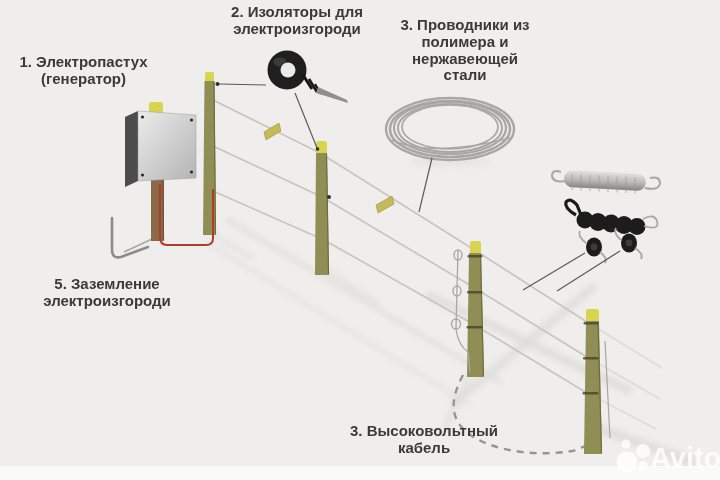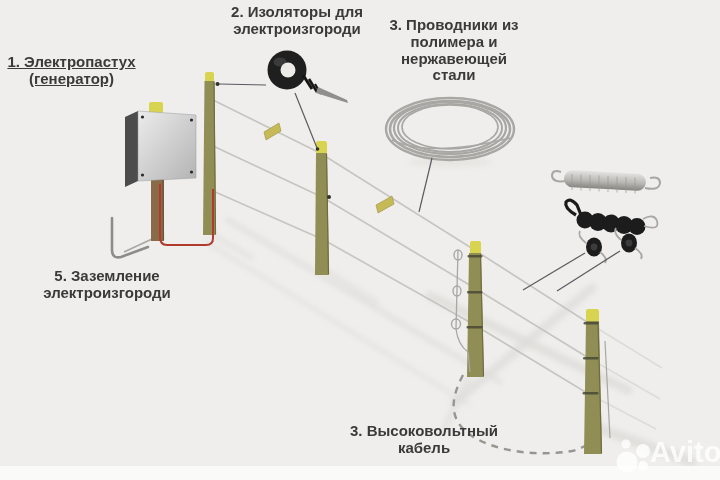--- a/index.html
+++ b/index.html
@@ -36,21 +36,21 @@
   .blackpart{fill:var(--black-part,#1c1c1c);}
   .sign{fill:var(--sign,#c6ba58);stroke:#9a8f3a;stroke-width:.6;}
   .shadowln{stroke:var(--shadow,#dddcd8);fill:none;stroke-linecap:round;}
   .clip{fill:#4a4936;opacity:.85;}
   .dashed{stroke:#96958f;stroke-width:2.4;fill:none;stroke-dasharray:7 6;}
   .watermark{
     position:absolute;left:610px;top:428px;width:110px;height:48px;
     opacity:.8;pointer-events:none;
   }
   .watermark .wm-text{
-    position:absolute;left:40px;top:8px;
+    position:absolute;left:40px;top:14px;
     color:#ffffff;font-size:29px;font-weight:700;
     font-family:"Liberation Sans",sans-serif;
   }
 </style>
 </head>
 <body>
 
 <div class="stage">
 
   <svg class="art" width="720" height="480" viewBox="0 0 720 480">
@@ -212,29 +212,29 @@
       <path class="pointer" d="M585,253 L523,290" stroke-width="1.1"></path>
       <path class="pointer" d="M620,251 L557,291" stroke-width="1.1"></path>
     </g>
 
     <g>
       <polygon class="sign" points="264,132 279,123 281,131 266,140"></polygon>
       <polygon class="sign" points="376,205 392,196 394,204 378,213"></polygon>
     </g>
   </svg>
 
-  <div class="label" style="left:1px;top:54px;width:141px;text-decoration:underline;">1. Электропастух
+  <div class="label" style="left:13px;top:54px;width:141px;">1. Электропастух
 (генератор)</div>
   <div class="label" style="left:222px;top:4px;width:150px;">2. Изоляторы для
 электроизгороди</div>
-  <div class="label" style="left:384px;top:17px;width:140px;">3. Проводники из
+  <div class="label" style="left:395px;top:17px;width:140px;">3. Проводники из
 полимера и
 нержавеющей
 стали</div>
-  <div class="label" style="left:37px;top:268px;width:140px;">5. Заземление
+  <div class="label" style="left:37px;top:276px;width:140px;">5. Заземление
 электроизгороди</div>
   <div class="label" style="left:344px;top:423px;width:160px;">3. Высоковольтный
 кабель</div>
 
   <div class="bottom-strip"></div>
 
   <div class="watermark">
     <svg width="40" height="48">
       <circle cx="16" cy="16" r="4.5" fill="#ffffff"></circle>
       <circle cx="33" cy="23" r="7" fill="#ffffff"></circle>

